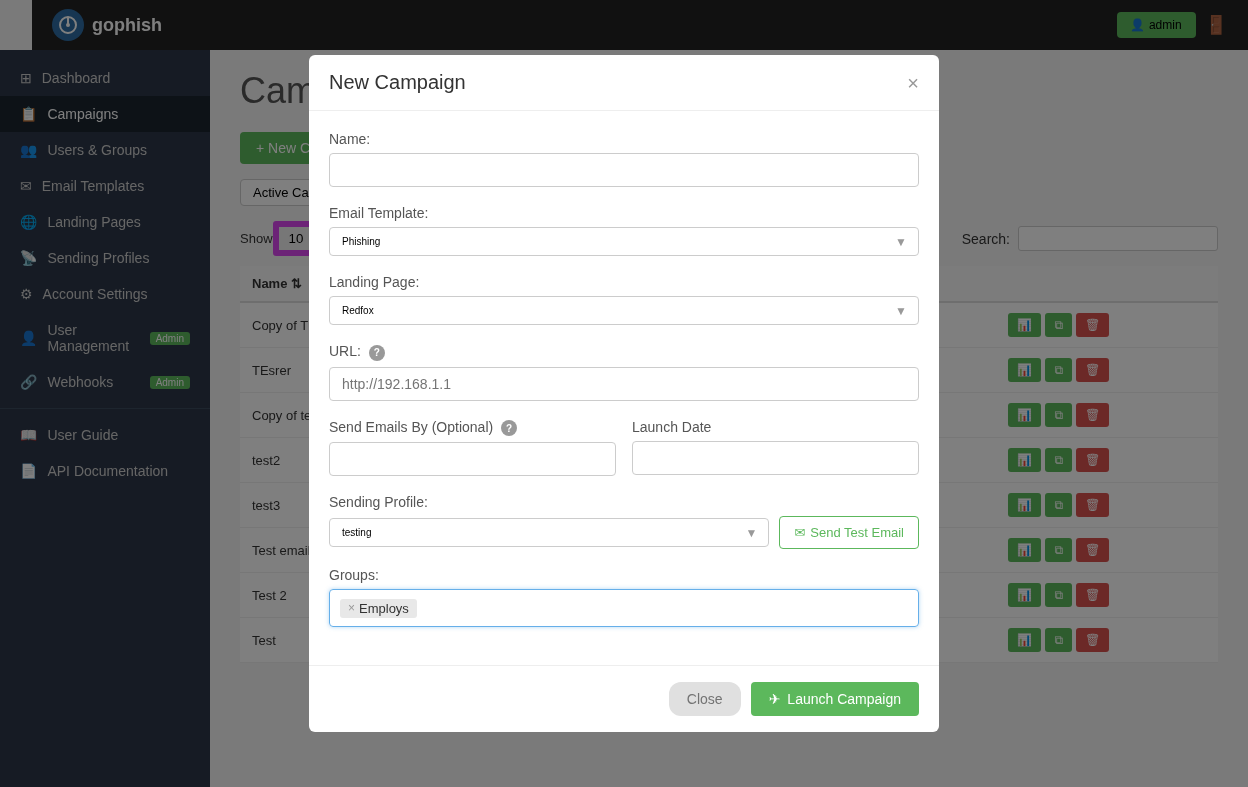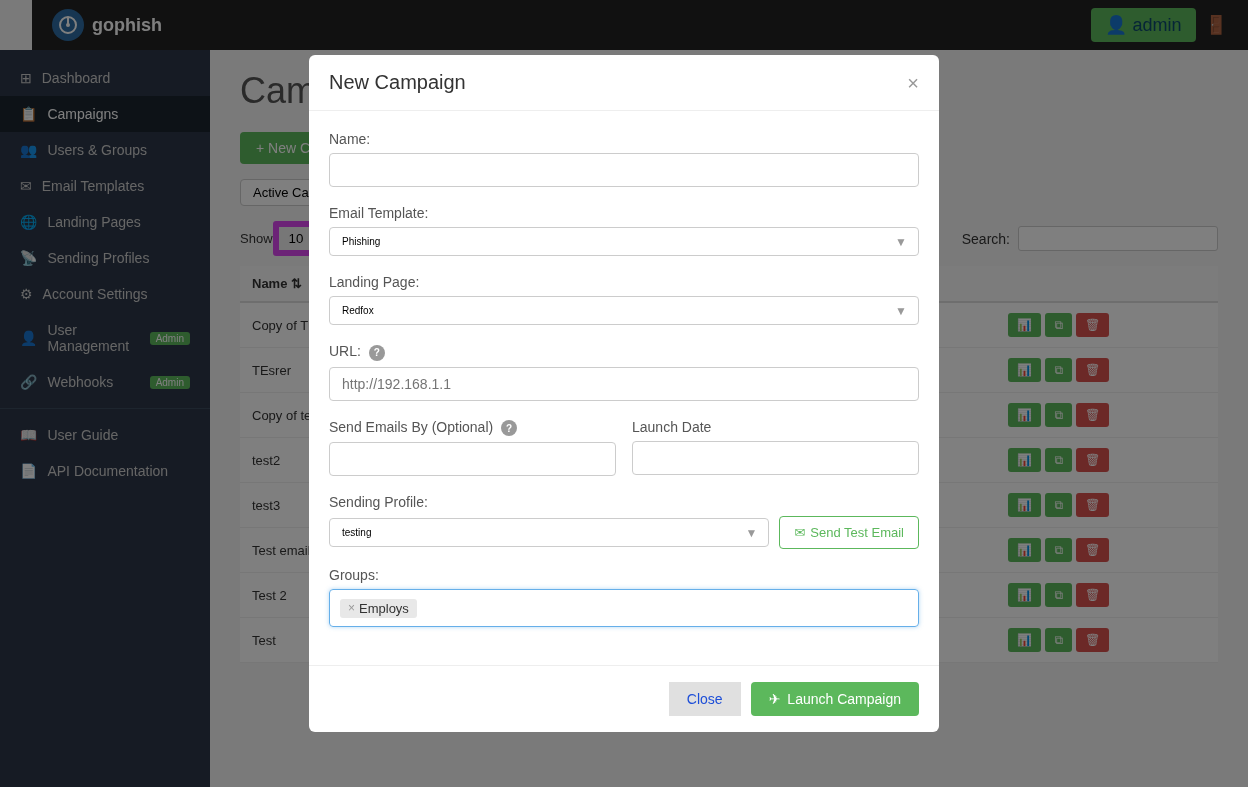--- a/index.html
+++ b/index.html
@@ -35,26 +35,26 @@
       font-size: 14px;
       font-weight: bold;
     }
     .navbar-right {
       display: flex;
       align-items: center;
       gap: 10px;
     }
     .navbar-right .admin-btn {
       background: #5cb85c;
-      color: #0c4a6e;
+      color: #000000;
       border: none;
       padding: 6px 14px;
       border-radius: 4px;
       cursor: pointer;
-      font-size: 18px;
+      font-size: 12px;
     }
     .navbar-right .signout-btn {
       background: transparent;
       border: none;
       color: #aaa;
       cursor: pointer;
       font-size: 18px;
     }
 
     
@@ -344,24 +344,24 @@
       display: flex;
       justify-content: flex-end;
       gap: 10px;
       padding: 16px 20px;
       border-top: 1px solid #eee;
     }
     .btn-close-modal {
       background: #e0e0e0;
       border: none;
       padding: 9px 18px;
-      border-radius: 0;
+      border-radius: 12px;
       cursor: pointer;
       font-size: 14px;
-      color: #1d4ed8;
+      color: #737373;
     }
     .btn-launch {
       background: #5cb85c;
       color: white;
       border: none;
       padding: 9px 18px;
       border-radius: 4px;
       cursor: pointer;
       font-size: 14px;
       display: flex;

